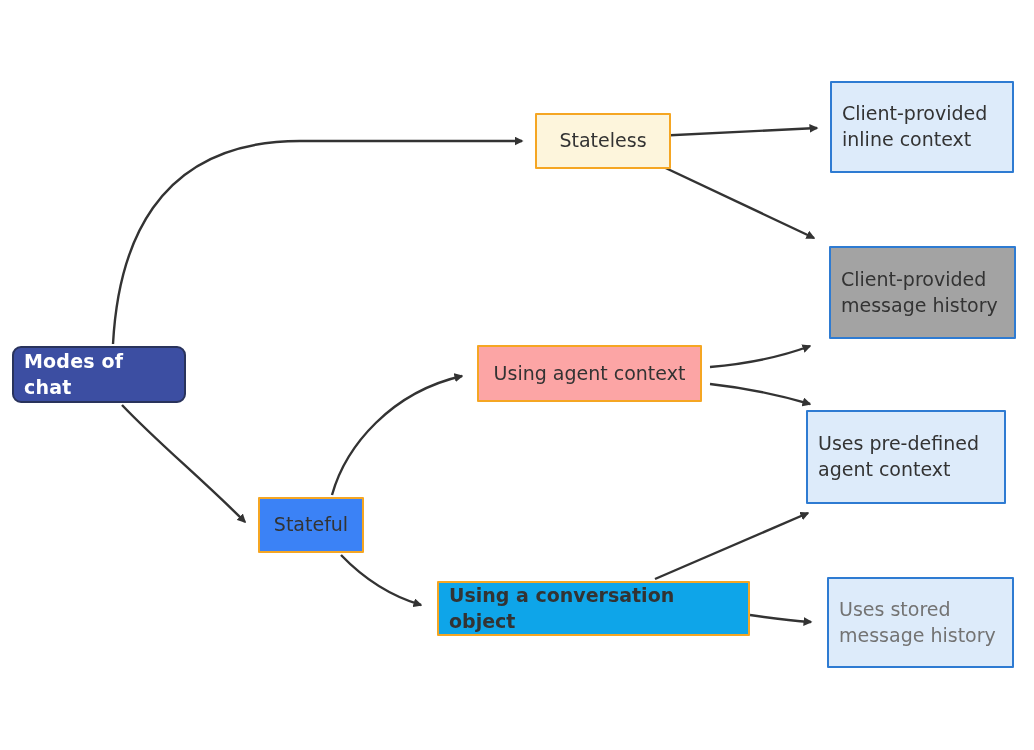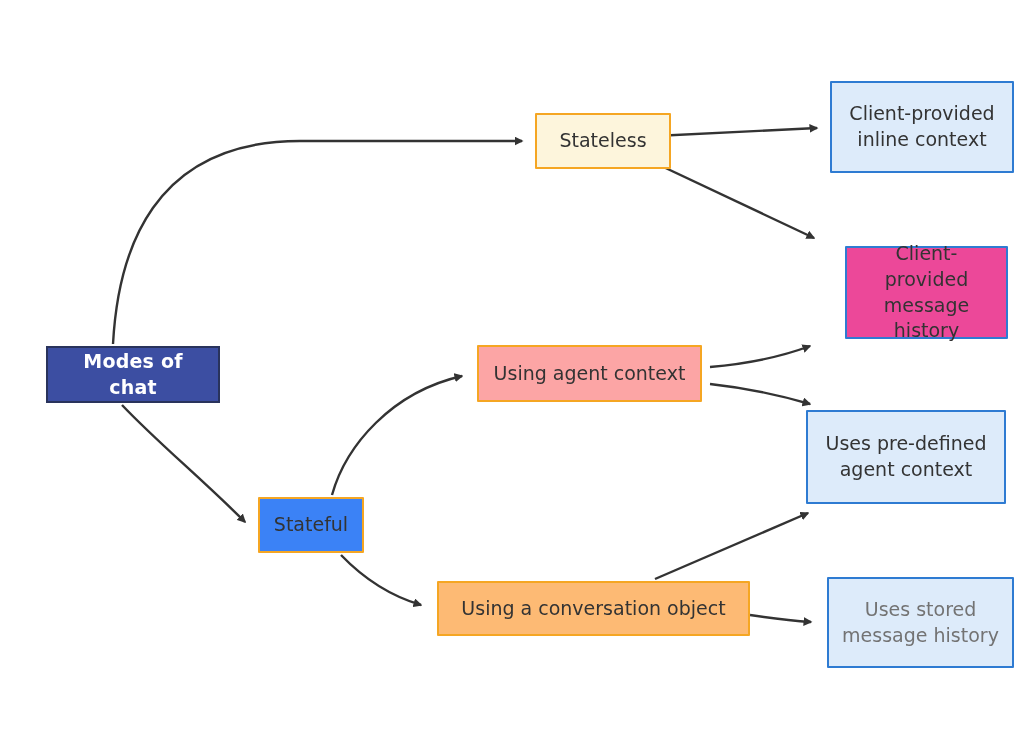--- a/index.html
+++ b/index.html
@@ -21,31 +21,30 @@
     top: 0;
     width: 1034px;
     height: 750px;
   }
   .node {
     position: absolute;
     box-sizing: border-box;
     display: flex;
     align-items: center;
     justify-content: center;
-    text-align: center;
+    text-align: left;
     font-size: 19px;
     line-height: 1.35;
     color: #333333;
     padding: 20px 10px;
   }
   .node.root {
-    border-radius: 0;
+    border-radius: 9px;
     font-weight: bold;
     letter-spacing: 0.2px;
-    margin-left: 34px;
   }
   .node.branch, .node.leaf {
     border-radius: 1px;
   }
   .edge-path {
     fill: none;
     stroke-width: 2.4px;
   }
 </style>
 </head>
@@ -77,27 +76,27 @@
       </div>
       <div class="node branch" style="left: 535px; top: 113px; width: 136px; height: 56px; background: rgb(253, 245, 220); border: 2px solid rgb(245, 166, 35); color: rgb(51, 51, 51);">
         <span>Stateless</span>
       </div>
       <div class="node branch" style="left: 258px; top: 497px; width: 106px; height: 56px; background: #3b82f6; border: 2px solid rgb(245, 166, 35); color: rgb(51, 51, 51);">
         <span>Stateful</span>
       </div>
       <div class="node branch" style="left: 477px; top: 345px; width: 225px; height: 57px; background: #fca5a5; border: 2px solid rgb(245, 166, 35); color: rgb(51, 51, 51);">
         <span>Using agent context</span>
       </div>
-      <div class="node branch" style="left: 437px; top: 581px; width: 313px; height: 55px; background: #fdba74; border: 2px solid rgb(245, 166, 35); color: rgb(51, 51, 51);">
+      <div class="node branch" style="left: 437px; top: 581px; width: 313px; height: 55px; background: #0ea5e9; border: 2px solid rgb(245, 166, 35); color: rgb(51, 51, 51); font-weight: bold;">
         <span>Using a conversation object</span>
       </div>
       <div class="node leaf" style="left: 830px; top: 81px; width: 184px; height: 92px; background: rgb(221, 235, 250); border: 2px solid rgb(46, 123, 210); color: rgb(51, 51, 51);">
         <span>Client-provided inline context</span>
       </div>
-      <div class="node leaf" style="left: 829px; top: 246px; width: 163px; height: 93px; background: #ec4899; border: 2px solid rgb(46, 123, 210); color: rgb(51, 51, 51); margin-left: 16px;">
+      <div class="node leaf" style="left: 829px; top: 246px; width: 187px; height: 93px; background: #a3a3a3; border: 2px solid rgb(46, 123, 210); color: rgb(51, 51, 51);">
         <span>Client-provided message history</span>
       </div>
       <div class="node leaf" style="left: 806px; top: 410px; width: 200px; height: 94px; background: rgb(221, 235, 250); border: 2px solid rgb(46, 123, 210); color: rgb(51, 51, 51);">
         <span>Uses pre-defined agent context</span>
       </div>
       <div class="node leaf" style="left: 827px; top: 577px; width: 187px; height: 91px; background: rgb(221, 235, 250); border: 2px solid rgb(46, 123, 210); color: #737373;">
         <span>Uses stored message history</span>
       </div>
     </div>
 </div>

